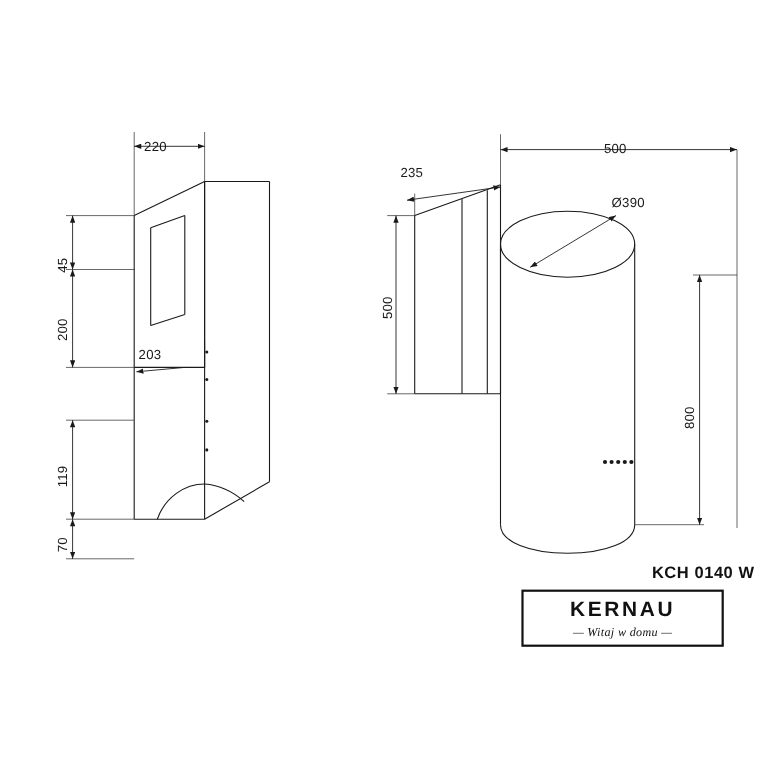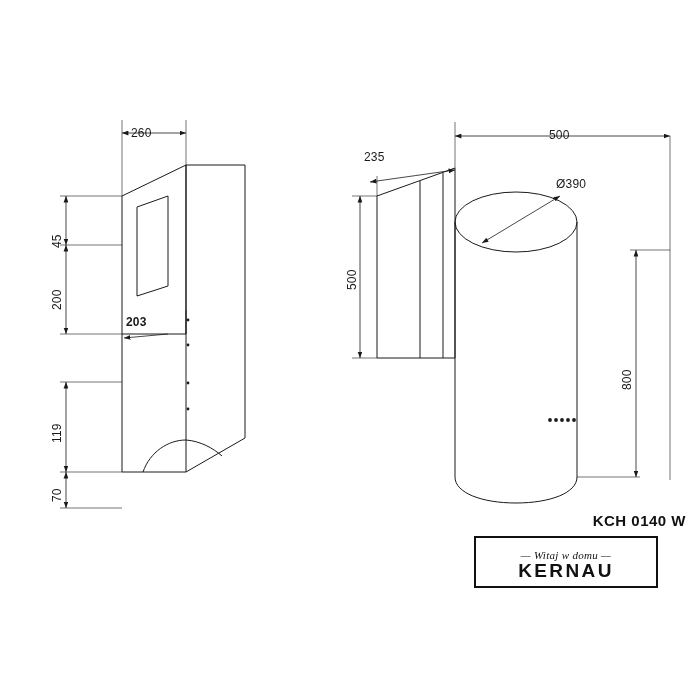--- a/index.html
+++ b/index.html
@@ -196,41 +196,41 @@
     <path d="M360,196 L360,358" marker-start="url(#arrHeadStart)" marker-end="url(#arrHead)"></path>
 
     <path d="M577,477 L644,477" stroke-width="0.6" opacity="0"></path>
     <path d="M636,190 L636,477" stroke-width="0.6" opacity="0"></path>
     <path d="M636,250 L636,477" marker-start="url(#arrHeadStart)" marker-end="url(#arrHead)"></path>
     <path d="M670,250 L630,250" stroke-width="0.6"></path>
     <path d="M577,477 L640,477" stroke-width="0.6"></path>
   </g>
 </svg>
 
-<div class="dim-label" style="left:131px; top:126px;">260</div>
+<div class="dim-label" style="left:131px; top:126px;">220</div>
 
 <div class="dim-label vert" style="left:50px; top:248px;">45</div>
 
 <div class="dim-label vert" style="left:50px; top:310px;">200</div>
 
-<div class="dim-label" style="left:126px; top:315px;font-weight:bold;">203</div>
+<div class="dim-label" style="left:126px; top:315px;">203</div>
 
 <div class="dim-label vert" style="left:50px; top:443px;">119</div>
 
 <div class="dim-label vert" style="left:50px; top:502px;">70</div>
 
 <div class="dim-label" style="left:549px; top:128px;">500</div>
 
 <div class="dim-label" style="left:364px; top:150px;">235</div>
 
 <div class="dim-label" style="left:556px; top:177px;">Ø390</div>
 
 <div class="dim-label vert" style="left:345px; top:290px;">500</div>
 
 <div class="dim-label vert" style="left:620px; top:390px;">800</div>
 
 <div id="brand-block">
   <div id="model-code">KCH 0140 W</div>
   <div id="brand-box">
+    <div id="brand-name">KERNAU</div>
     <div id="brand-tagline">— Witaj w domu —</div>
-    <div id="brand-name">KERNAU</div>
   </div>
 </div>
 
 </body></html>

